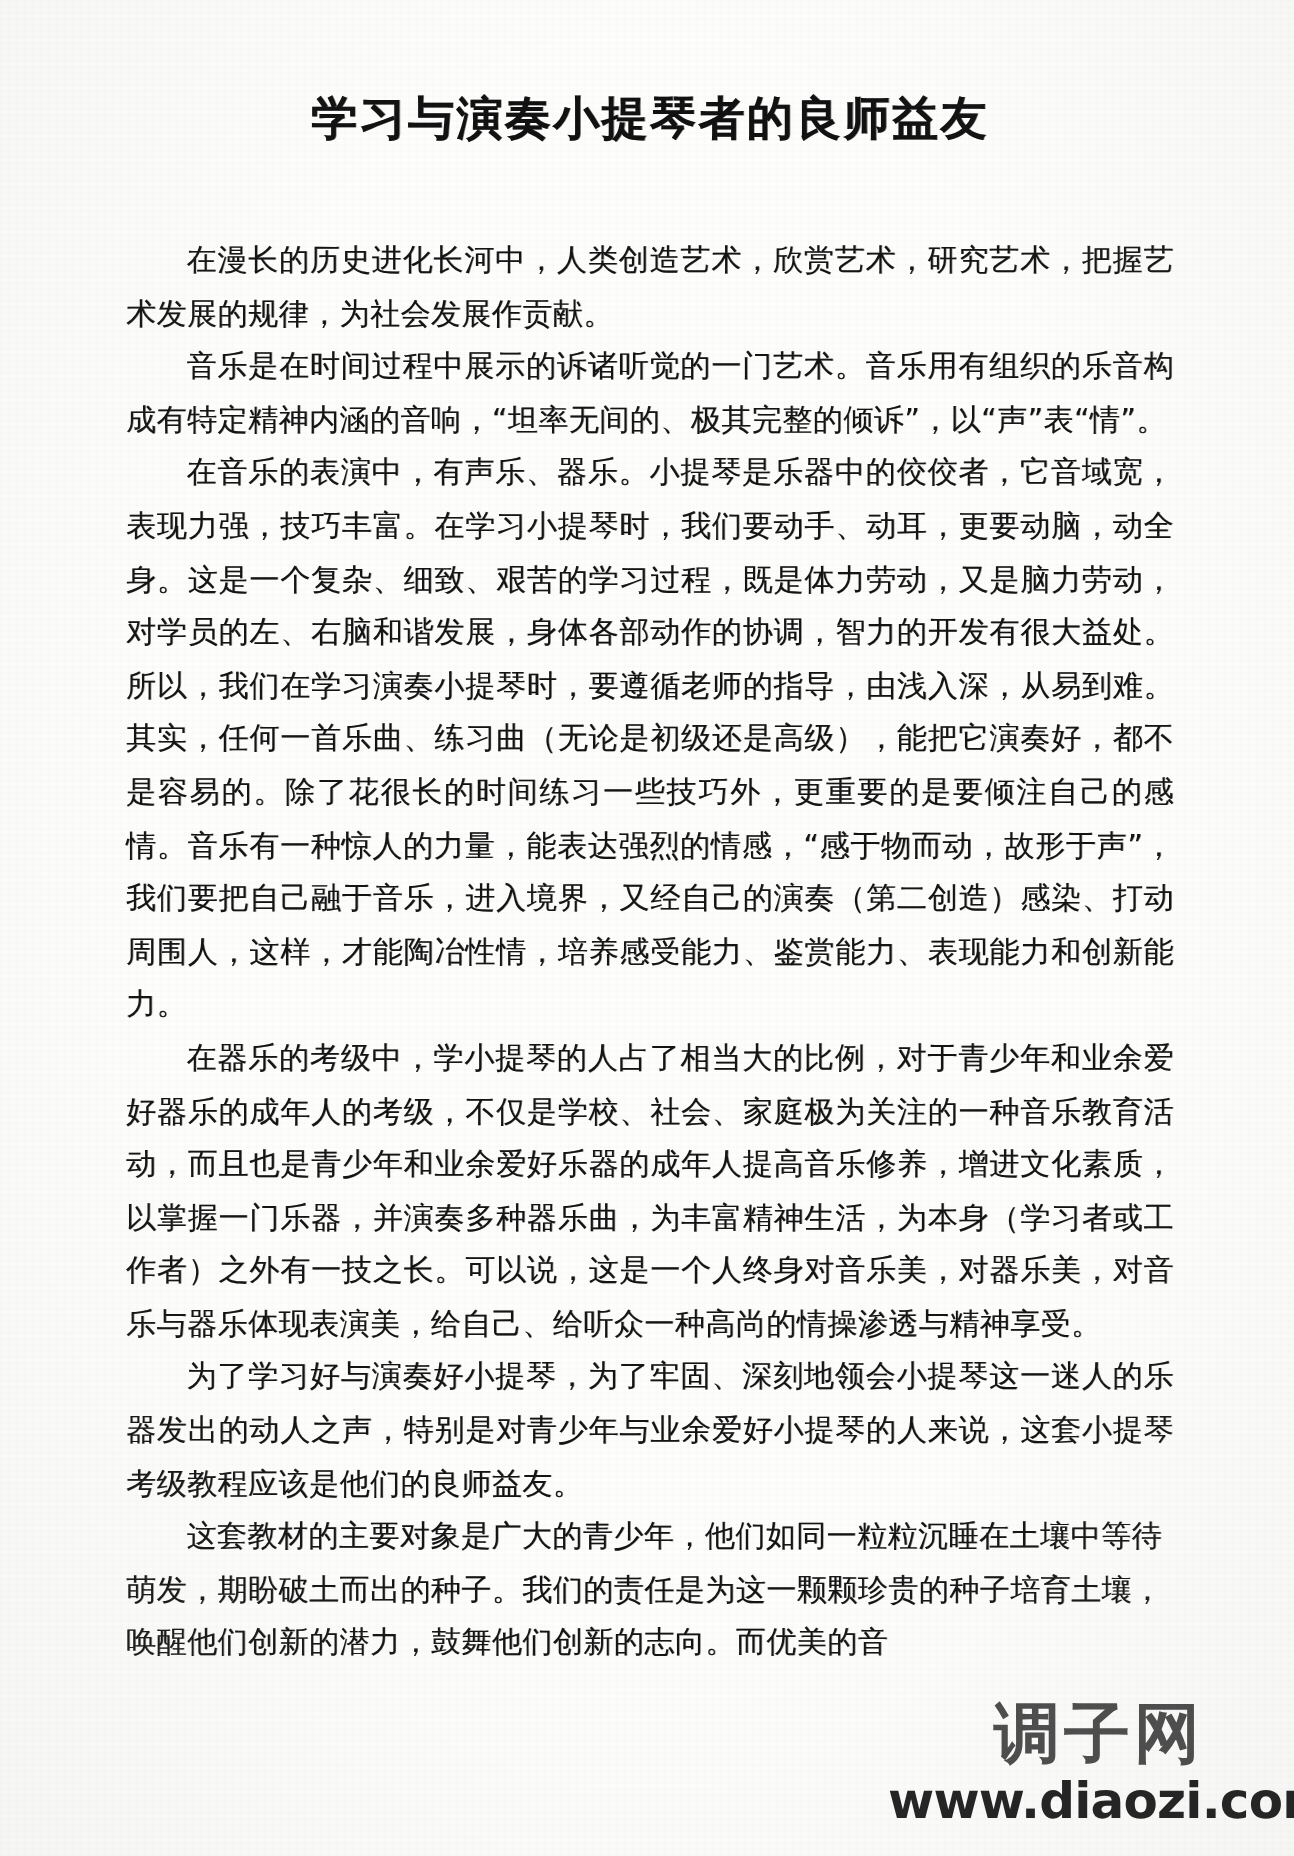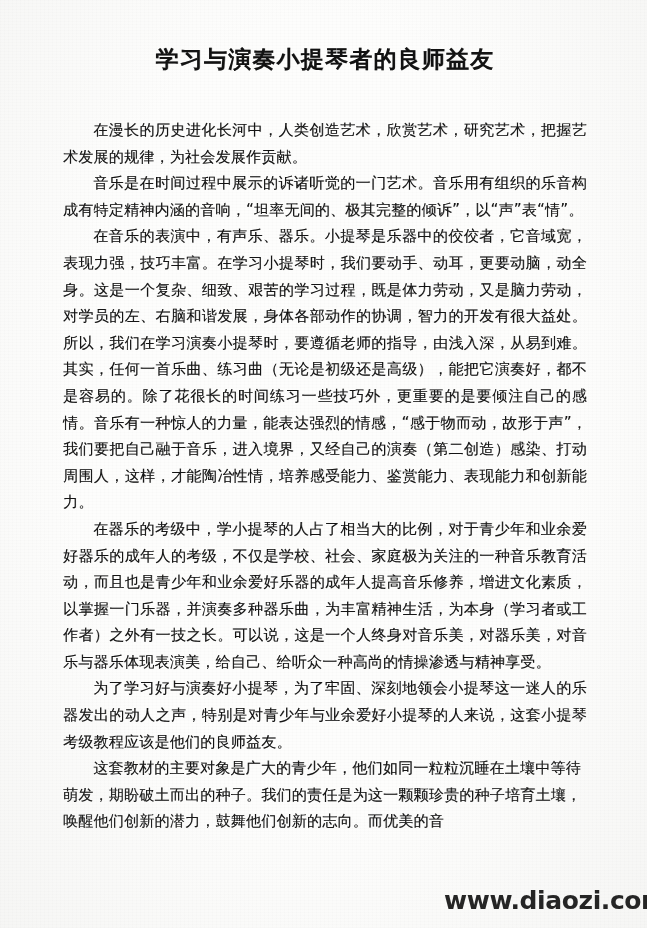--- a/index.html
+++ b/index.html
@@ -114,19 +114,20 @@
       <p class="para">在漫长的历史进化长河中，人类创造艺术，欣赏艺术，研究艺术，把握艺术发展的规律，为社会发展作贡献。</p>
       <p class="para">音乐是在时间过程中展示的诉诸听觉的一门艺术。音乐用有组织的乐音构成有特定精神内涵的音响，“坦率无间的、极其完整的倾诉”，以“声”表“情”。</p>
       <p class="para">在音乐的表演中，有声乐、器乐。小提琴是乐器中的佼佼者，它音域宽，表现力强，技巧丰富。在学习小提琴时，我们要动手、动耳，更要动脑，动全身。这是一个复杂、细致、艰苦的学习过程，既是体力劳动，又是脑力劳动，对学员的左、右脑和谐发展，身体各部动作的协调，智力的开发有很大益处。所以，我们在学习演奏小提琴时，要遵循老师的指导，由浅入深，从易到难。其实，任何一首乐曲、练习曲（无论是初级还是高级），能把它演奏好，都不是容易的。除了花很长的时间练习一些技巧外，更重要的是要倾注自己的感情。音乐有一种惊人的力量，能表达强烈的情感，“感于物而动，故形于声”，我们要把自己融于音乐，进入境界，又经自己的演奏（第二创造）感染、打动周围人，这样，才能陶冶性情，培养感受能力、鉴赏能力、表现能力和创新能力。</p>
       <p class="para">在器乐的考级中，学小提琴的人占了相当大的比例，对于青少年和业余爱好器乐的成年人的考级，不仅是学校、社会、家庭极为关注的一种音乐教育活动，而且也是青少年和业余爱好乐器的成年人提高音乐修养，增进文化素质，以掌握一门乐器，并演奏多种器乐曲，为丰富精神生活，为本身（学习者或工作者）之外有一技之长。可以说，这是一个人终身对音乐美，对器乐美，对音乐与器乐体现表演美，给自己、给听众一种高尚的情操渗透与精神享受。</p>
       <p class="para">为了学习好与演奏好小提琴，为了牢固、深刻地领会小提琴这一迷人的乐器发出的动人之声，特别是对青少年与业余爱好小提琴的人来说，这套小提琴考级教程应该是他们的良师益友。</p>
       <p class="para">这套教材的主要对象是广大的青少年，他们如同一粒粒沉睡在土壤中等待萌发，期盼破土而出的种子。我们的责任是为这一颗颗珍贵的种子培育土壤，唤醒他们创新的潜力，鼓舞他们创新的志向。而优美的音</p>
     </div>
 
   </div>
 
+  <div class="watermark wm-cn">调子网</div>
 
   <div class="watermark wm-url">www.diaozi.com</div>
 
   <div class="paper-grain"></div>
   <div class="paper-vignette"></div>
 
 </div>
 
 </body></html>

